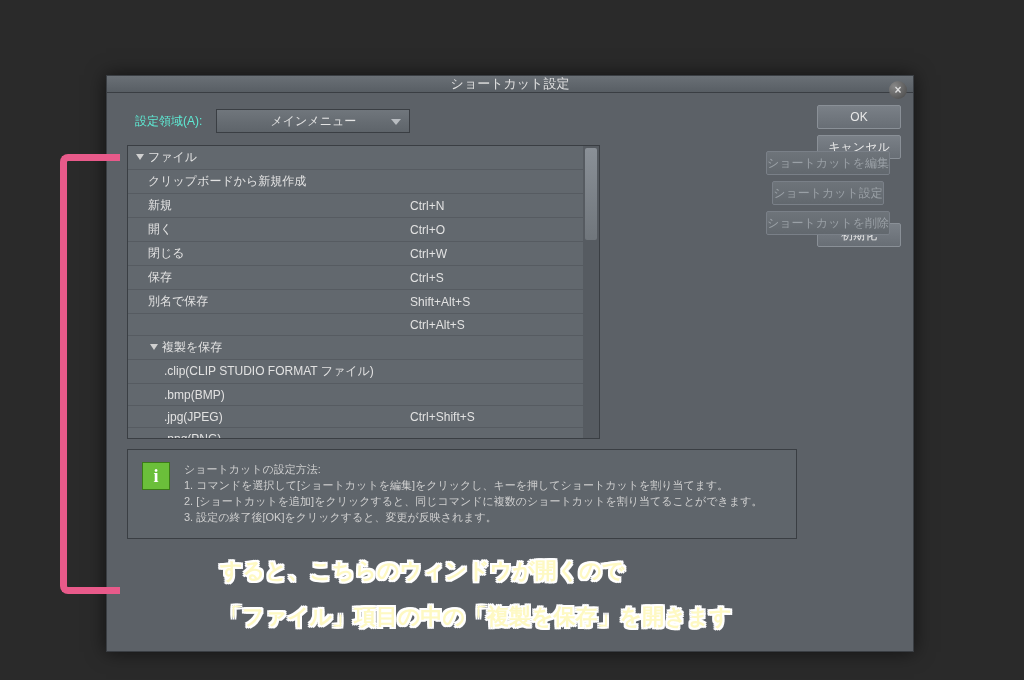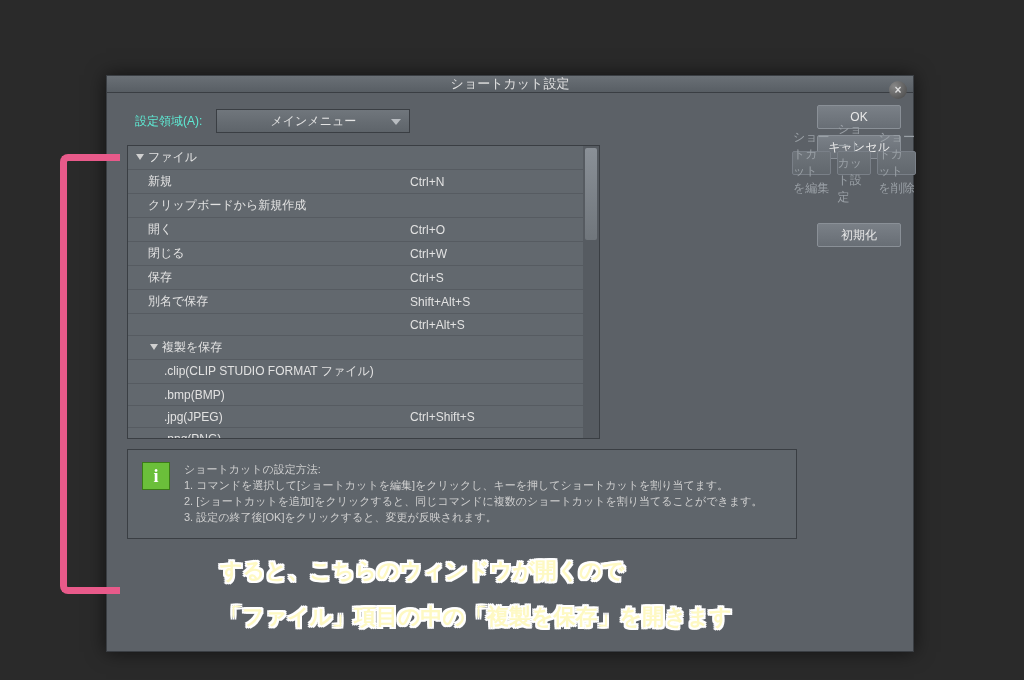--- a/index.html
+++ b/index.html
@@ -82,23 +82,23 @@
   .combo::after {
     content: "";
     position: absolute; right: 8px; top: 9px;
     width: 0; height: 0;
     border-left: 5px solid transparent;
     border-right: 5px solid transparent;
     border-top: 6px solid #b8bcc0;
   }
   .shortcut-buttons {
     position: absolute;
-    left: 685px; top: 58px;
+    left: 659px; top: 58px;
     width: 124px;
-    display: flex; flex-direction: row; gap: 6px;
+    display: flex; flex-direction: column; gap: 6px; align-items: center;
   }
   .tree-pane {
     border: 1px solid #3a3e43;
     background: #62686e;
     height: 294px;
     display: flex;
   }
   .tree-scroll {
     flex: 1;
     overflow: hidden;
@@ -200,26 +200,26 @@
       </div>
 
       <div class="tree-pane" style="width:473px;">
         <div class="tree-scroll">
           <table class="tree-table">
             <tbody>
                 <tr>
               <td class="cmd" colspan="2" style="padding-left:6px;"><span class="tri"></span><span>ファイル</span></td>
             </tr>
             <tr>
+                  <td class="cmd"><span class="indent1">クリップボードから新規作成</span></td>
+                  <td class="sc"></td>
+                </tr>
+            <tr>
                   <td class="cmd"><span class="indent1">新規</span></td>
                   <td class="sc">Ctrl+N</td>
-                </tr>
-            <tr>
-                  <td class="cmd"><span class="indent1">クリップボードから新規作成</span></td>
-                  <td class="sc"></td>
                 </tr>
             <tr>
                   <td class="cmd"><span class="indent1">開く</span></td>
                   <td class="sc">Ctrl+O</td>
                 </tr>
             <tr>
                   <td class="cmd"><span class="indent1">閉じる</span></td>
                   <td class="sc">Ctrl+W</td>
                 </tr>
             <tr>

